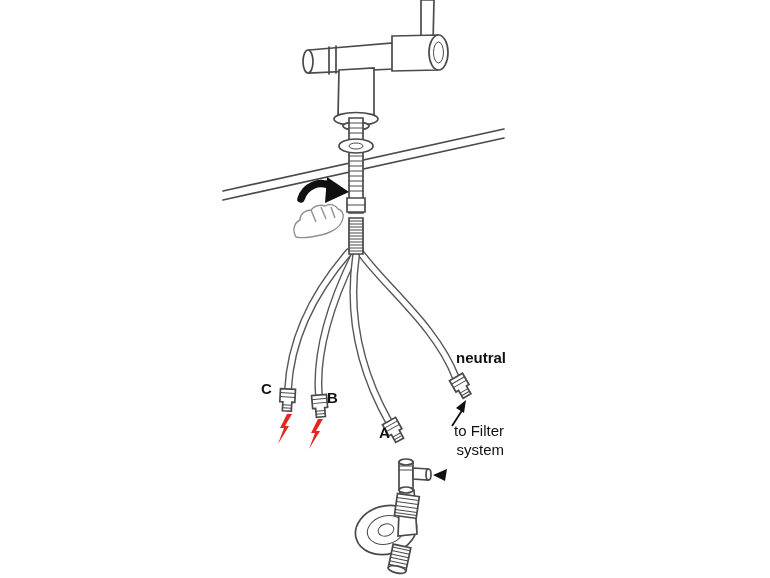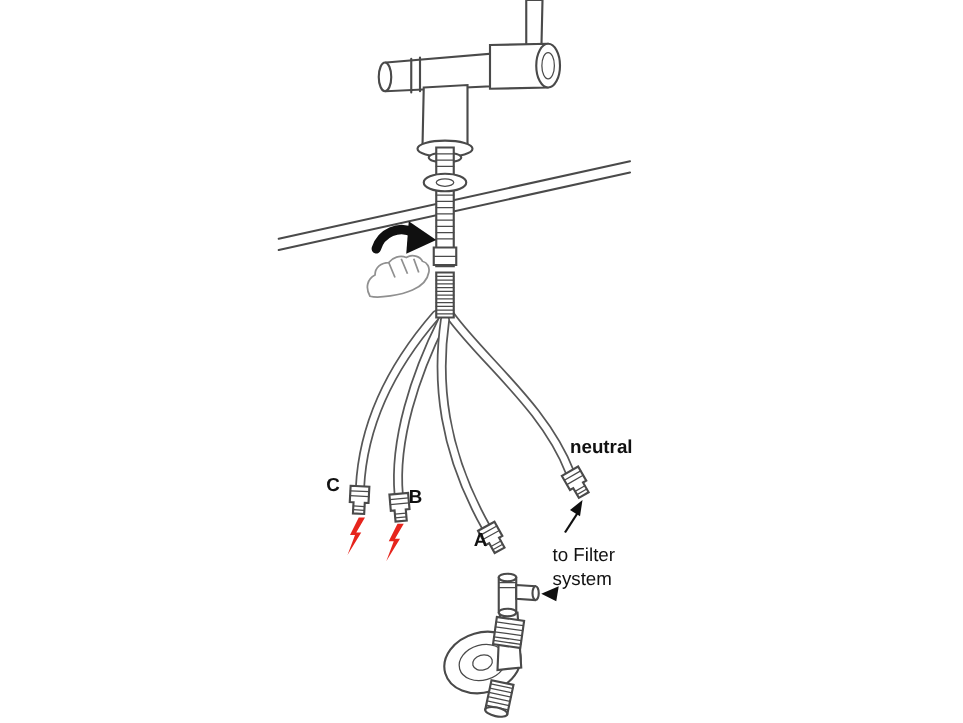--- a/index.html
+++ b/index.html
@@ -14,21 +14,21 @@
   .thin{stroke-width:1;}
   .sk{stroke:var(--sketch);stroke-width:1.4;}
   .hose-out{stroke:#575757;stroke-width:8;fill:none;stroke-linecap:round;}
   .hose-in{stroke:#fff;stroke-width:5.2;fill:none;stroke-linecap:round;}
   .lbl{position:absolute;color:#111;font-size:15px;line-height:19px;}
   .lbl.b{font-weight:bold;}
   #lbl-c{left:261px;top:379px;}
   #lbl-b{left:327px;top:388px;}
   #lbl-a{left:379px;top:423px;}
   #lbl-neutral{left:456px;top:348px;}
-  #lbl-filter{left:442px;top:435px;width:62px;}
+  #lbl-filter{left:442px;top:421px;width:62px;text-align:right;}
 </style>
 </head>
 <body>
 
 <div class="stage">
 
 <svg width="770" height="578" viewBox="0 0 770 578">
 
   <g>
     <path class="s" d="M223,191 L504,129"></path>

